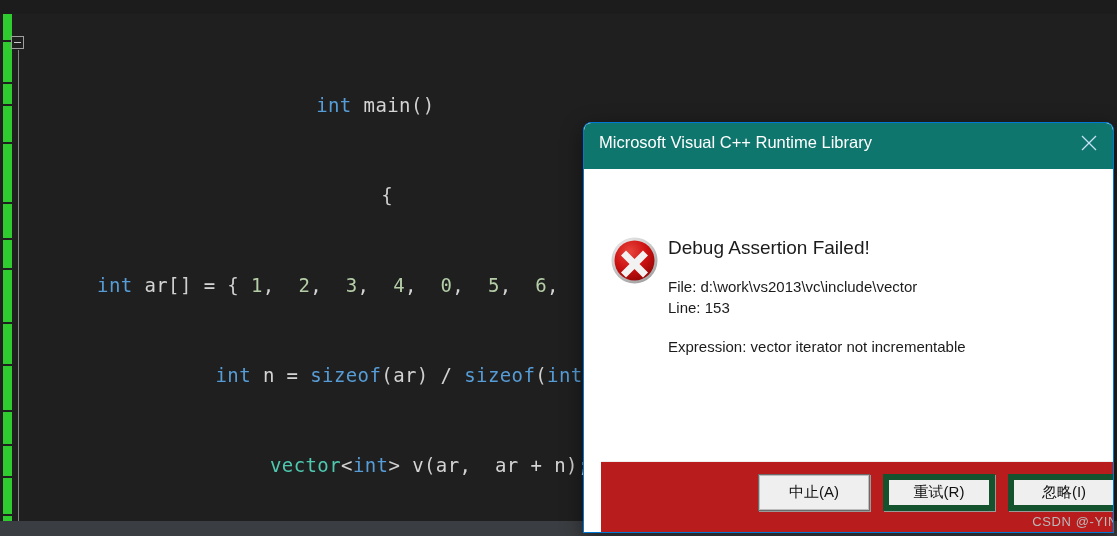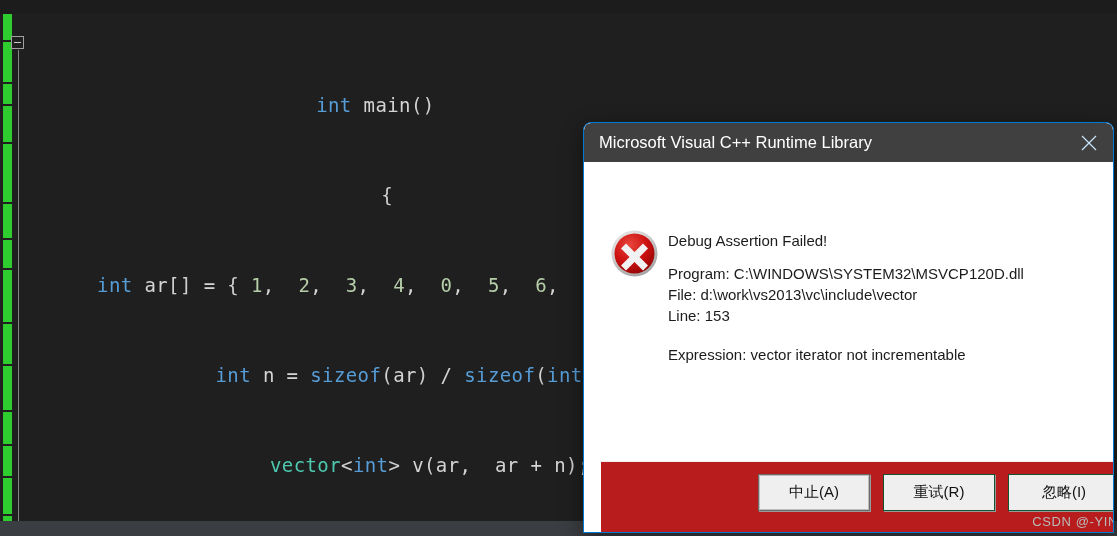--- a/index.html
+++ b/index.html
@@ -130,22 +130,22 @@
     height: 411px;
     background: #ffffff;
     border: 1px solid #0078d4;
     border-radius: 8px 8px 0 0;
     box-sizing: border-box;
     box-shadow: 0 6px 22px rgba(0,0,0,0.45);
     overflow: hidden;
   }
   .dlg-title {
     position: relative;
-    height: 39px;
-    background: #404040;
+    height: 46px;
+    background: #0f766e;
     border-radius: 7px 7px 0 0;
   }
   .dlg-title-text {
     position: absolute;
     left: 15px; top: 0;
     line-height: 39px;
     color: #ffffff;
     font-size: 16.5px;
     font-family: "Liberation Sans", sans-serif;
   }
@@ -172,22 +172,22 @@
   .dlg-text {
     position: absolute;
     left: 84px;
     top: 68px;
     width: 425px;
     color: #1b1b1b;
     font-size: 15px;
     font-family: "Liberation Sans", sans-serif;
   }
   .dlg-headline {
-    font-size: 15px;
-    margin-bottom: 12px;
+    font-size: 19px;
+    margin-bottom: 18px;
   }
   .dlg-text .ln { line-height: 21px; }
   .gap { height: 18px; }
 
   .dlg-footer {
     position: absolute;
     left: 17px; bottom: 0;
     width: 100%;
     height: 70px;
     background: #b91c1c;
@@ -197,21 +197,21 @@
     position: absolute;
     right: 10px;
     top: 12px;
     display: flex;
     gap: 13px;
   }
   .dlg-btn {
     width: 112px;
     height: 37px;
     background: #efefef;
-    border: 1px solid #14532d;
+    border: 6px solid #14532d;
     box-shadow: 1px 1px 0 #9a9a9a;
     box-sizing: border-box;
     color: #111;
     font-size: 15px;
     font-family: "Liberation Sans", "DejaVu Sans", sans-serif;
     cursor: pointer;
     display: flex;
     align-items: center;
     justify-content: center;
     padding: 0;
@@ -314,21 +314,20 @@
             </radialGradient>
           </defs>
           <circle cx="23.5" cy="23.5" r="23" fill="url(#rimg)"></circle>
           <circle cx="23.5" cy="23.5" r="20" fill="url(#redg)"></circle>
           <path d="M15 13.5 L23.5 22 L32 13.5 L37 18.5 L28.5 27 L37 35.5 L32 40.5 L23.5 32 L15 40.5 L10 35.5 L18.5 27 L10 18.5 Z" fill="#f2f2f2"></path>
         </svg>
       </div>
 
       <div class="dlg-text">
         <div class="dlg-headline ln">Debug Assertion Failed!</div>
-        <div class="ln">Program: C:\WINDOWS\SYSTEM32\MSVCP120D.dll</div>
         <div class="ln">File: d:\work\vs2013\vc\include\vector</div>
         <div class="ln">Line: 153</div>
         <div class="gap"></div>
         <div class="ln">Expression: vector iterator not incrementable</div>
         <div class="gap"></div>
         <div class="gap"></div>
       </div>
     </div>
 
     <div class="dlg-footer">

